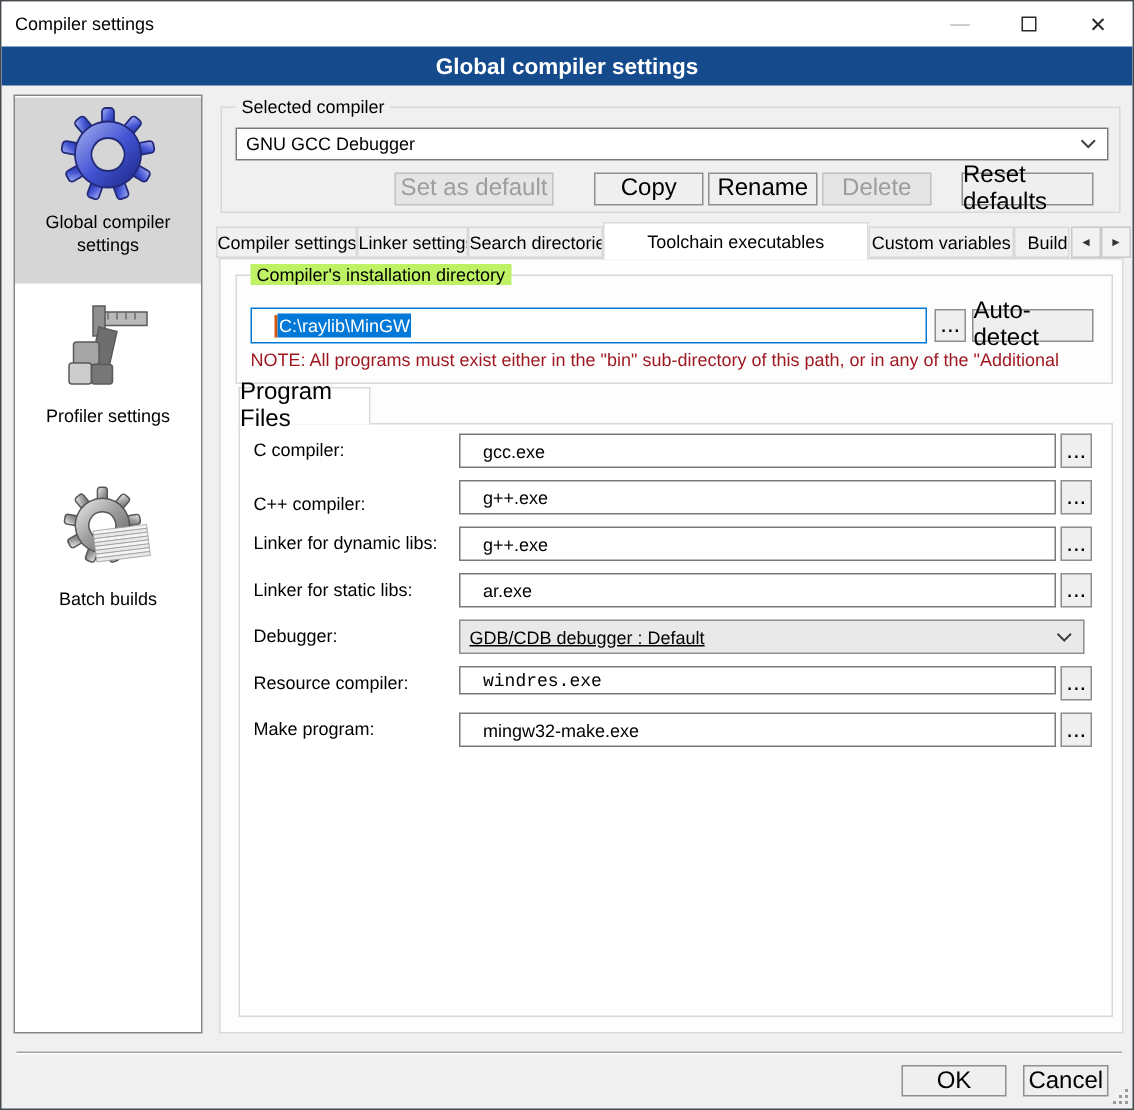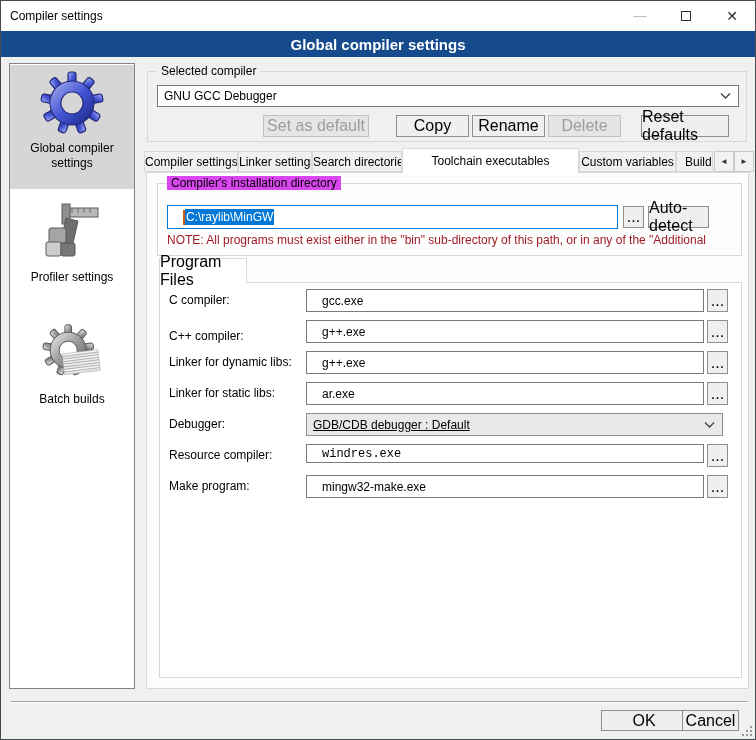--- a/index.html
+++ b/index.html
@@ -24,21 +24,21 @@
   
   .sidebar{left:8px;top:62px;width:126px;height:626px;background:#fff;border:1px solid #82858b;overflow:hidden;}
   .side-item{position:absolute;left:0;width:124px;text-align:center;}
   .side-item.sel{background:#d6d6d6;}
   .side-icon{display:block;margin:6px auto 6px auto;width:64px;height:64px;}
   .side-label{font-size:12px;line-height:15px;padding:0 4px;}
   
   .groupbox{border:1px solid #d8d8d8;}
   .legend{position:absolute;top:-8px;left:9px;padding:0 4px;font-size:12px;}
   .legend.on-gray{background:#f0f0f0;}
-  .legend.on-white{background:#d946ef;}
+  .legend.on-white{background:#bef264;}
   
   .combo{background:#fff;border:1px solid #7a7a7a;display:flex;align-items:center;padding-left:6px;position:absolute;}
   .combo.readonly{background:#e9e9e9;border-color:#8f8f8f;}
   .combo .chev{position:absolute;right:7px;top:50%;transform:translateY(-50%);}
   .textbox{background:#fff;border:1px solid #7a7a7a;display:flex;align-items:center;padding-left:15px;position:absolute;}
   .textbox.focused{border:1px solid #0078d7;}
   .sel-text{background:#0078d7;color:#fff;padding:1px 1px;}
   .caret{display:inline-block;width:2px;height:15px;background:#d4570c;margin-right:0px;}
   .btn{background:#efefef;border:1px solid #8f8f8f;display:flex;align-items:center;justify-content:center;
        font-size:16px;position:absolute;cursor:default;}
@@ -227,21 +227,21 @@
   <div class="abs groupbox" style="left:156px;top:182px;width:585px;height:73px;background:#fdfdfd;z-index:2;">
     <span class="legend on-white">Compiler's installation directory</span>
   </div>
   <div class="textbox focused" style="left:166px;top:204px;width:451px;height:24px;z-index:2;">
     <span class="caret"></span>
       <span class="sel-text">C:\raylib\MinGW</span>
   </div>
   <div class="btn" style="left:622px;top:205px;width:21px;height:22px;z-index:2;">
       <span>...</span>
     </div>
-  <div class="btn" style="left:647px;top:205px;width:61px;height:22px;z-index:2;">
+  <div class="btn" style="left:647px;top:205px;width:81px;height:22px;z-index:2;">
       <span>Auto-detect</span>
     </div>
   <div class="note" style="left:166px;top:232px;width:567px;height:15px;z-index:2;">NOTE: All programs must exist either in the "bin" sub-directory of this path, or in any of the "Additional</div>
 
   <div id="subtabs">
       <div class="subtab active" style="left: 158px; width: 88px;">
         <span>Program Files</span>
       </div>
       <div class="subtab" style="left: 246px; width: 94px;">
         <span>Additional Paths</span>
@@ -295,21 +295,21 @@
       <div class="field-label" style="top: 478px; z-index: 3;">Make program:</div>
       <div class="textbox" style="left: 305px; top: 474px; width: 398px; height: 23px; z-index: 3;">
         <span>mingw32-make.exe</span>
       </div>
       <div class="btn" style="left: 706px; top: 474px; width: 21px; height: 23px; z-index: 3;">
         <span>...</span>
       </div>
     </div>
 
   <div class="divider"></div>
-  <div class="btn" style="left:600px;top:709px;width:86px;height:21px;">
+  <div class="btn" style="left:600px;top:709px;width:70px;height:21px;">
       <span>OK</span>
     </div>
   <div class="btn" style="left:681px;top:709px;width:57px;height:21px;">
       <span>Cancel</span>
     </div>
   <div class="grip">
     <i style="right:0;bottom:0;"></i>
       <i style="right:4px;bottom:0;"></i>
       <i style="right:8px;bottom:0;"></i>
     <i style="right:0;bottom:4px;"></i>

